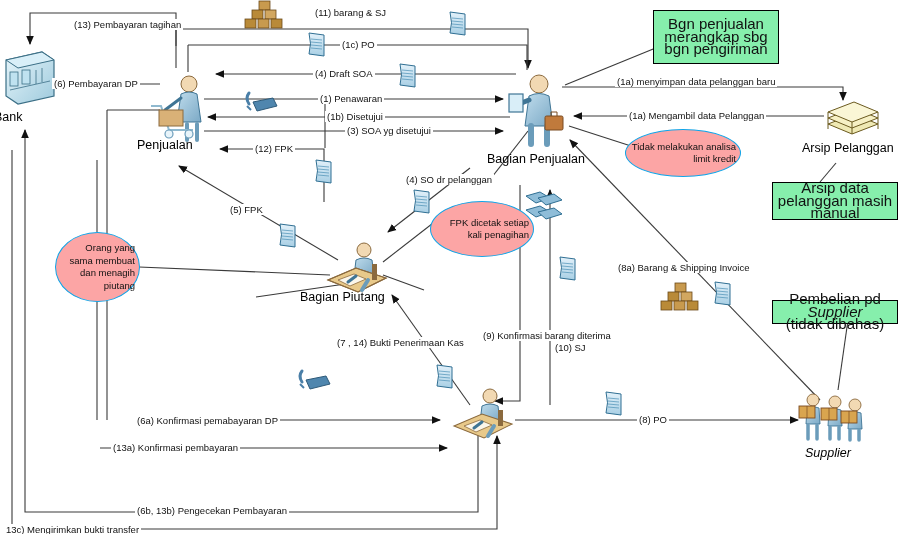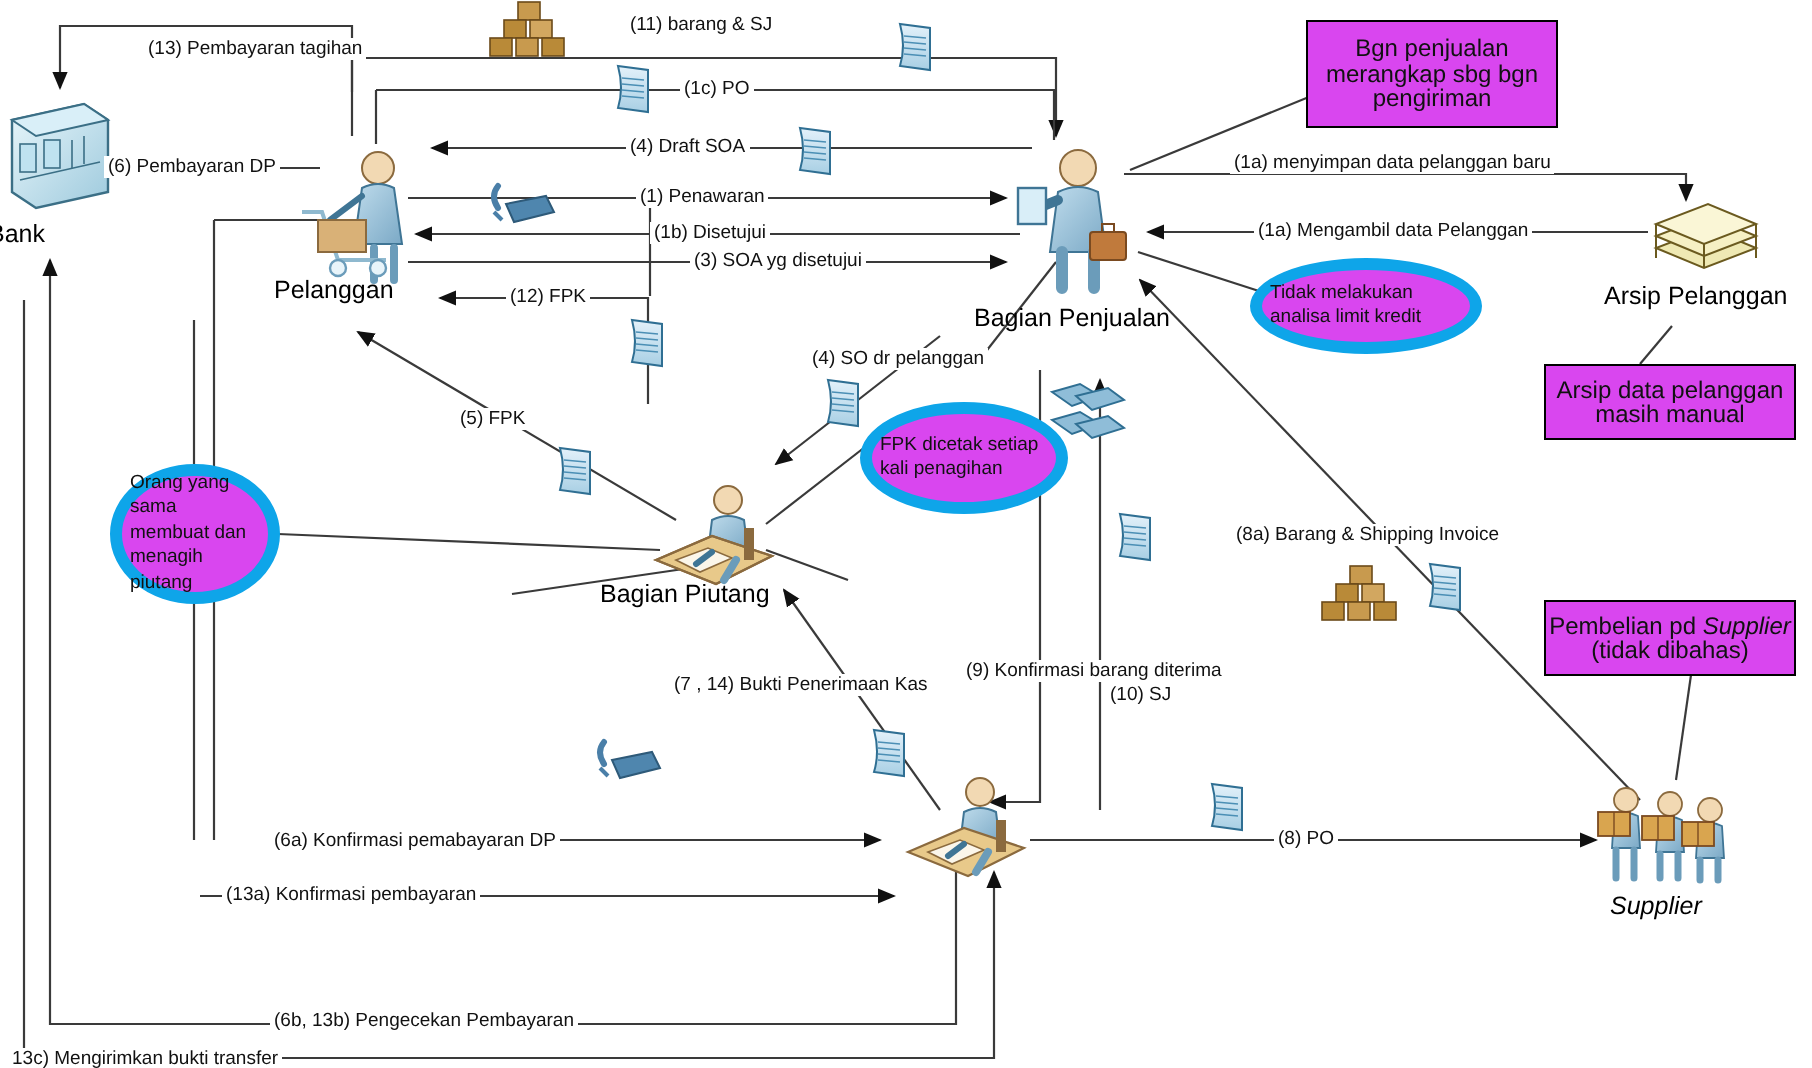--- a/index.html
+++ b/index.html
@@ -4,26 +4,26 @@
 <style>
   html,body{margin:0;padding:0;background:#fff;}
   body{width:906px;height:534px;overflow:hidden;
        font-family:"Liberation Sans","DejaVu Sans",sans-serif;color:#000;}
   #stage{position:relative;width:906px;height:534px;background:#fff;}
   svg#canvas{position:absolute;left:0;top:0;width:906px;height:534px;}
   .lbl{position:absolute;font-size:9.5px;line-height:11px;color:#111;
        background:#fff;padding:0 2px;white-space:nowrap;}
   .actor-name{position:absolute;font-size:12.5px;line-height:14px;color:#000;white-space:nowrap;}
   .ital{font-style:italic;}
-  .note{position:absolute;border:1px solid #000;background:#d946ef;
-        font-size:12px;line-height:12.5px;text-align:center;color:#111;
+  .note{position:absolute;border:1px solid #000;background:#86efac;
+        font-size:15px;line-height:12.5px;text-align:center;color:#111;
         display:flex;align-items:center;justify-content:center;padding:2px 0;
         box-sizing:border-box;}
-  .ell{position:absolute;border:6px solid #0ea5e9;border-radius:50%;background:#d946ef;
-       font-size:9.5px;line-height:12.5px;text-align:left;color:#111;
+  .ell{position:absolute;border:1px solid #0ea5e9;border-radius:50%;background:#fca5a5;
+       font-size:9.5px;line-height:12.5px;text-align:right;color:#111;
        display:flex;align-items:center;justify-content:center;padding:2px 4px;
        box-sizing:border-box;}
   .ico{position:absolute;}
 </style>
 </head>
 <body>
 
 <div id="stage">
 
   <svg id="canvas" viewBox="0 0 906 534">
@@ -340,29 +340,29 @@
   <div class="lbl" style="left:335px;top:337px;">(7 , 14) Bukti Penerimaan Kas</div>
   <div class="lbl" style="left:481px;top:330px;">(9) Konfirmasi barang diterima</div>
   <div class="lbl" style="left:553px;top:342px;">(10) SJ</div>
   <div class="lbl" style="left:135px;top:415px;">(6a) Konfirmasi pemabayaran DP</div>
   <div class="lbl" style="left:637px;top:414px;">(8) PO</div>
   <div class="lbl" style="left:111px;top:442px;">(13a) Konfirmasi pembayaran</div>
   <div class="lbl" style="left:135px;top:505px;">(6b, 13b) Pengecekan Pembayaran</div>
   <div class="lbl" style="left:4px;top:524px;">13c) Mengirimkan bukti transfer</div>
 
   <div class="actor-name" style="left:-6px;top:110px;">Bank</div>
-  <div class="actor-name" style="left:137px;top:138px;">Pelanggan</div>
+  <div class="actor-name" style="left:137px;top:138px;">Penjualan</div>
   <div class="actor-name" style="left:487px;top:152px;">Bagian Penjualan</div>
   <div class="actor-name" style="left:802px;top:141px;">Arsip Pelanggan</div>
   <div class="actor-name" style="left:300px;top:290px;">Bagian Piutang</div>
   <div class="actor-name ital" style="left:805px;top:446px;">Supplier</div>
 
   <div class="note" style="left:653px;top:10px;width:126px;height:54px;">Bgn penjualan merangkap sbg bgn pengiriman</div>
   <div class="note" style="left:772px;top:182px;width:126px;height:38px;">Arsip data pelanggan masih manual</div>
-  <div class="note" style="left:772px;top:300px;width:126px;height:38px;flex-direction:column;">
+  <div class="note" style="left:772px;top:300px;width:126px;height:24px;flex-direction:column;">
     <span><span>Pembelian pd </span><span class="ital">Supplier</span></span>
     <span>(tidak dibahas)</span>
   </div>
 
   <div class="ell" style="left:625px;top:129px;width:116px;height:48px;">Tidak melakukan analisa limit kredit</div>
   <div class="ell" style="left:55px;top:232px;width:85px;height:70px;">Orang yang sama membuat dan menagih piutang</div>
   <div class="ell" style="left:430px;top:201px;width:104px;height:56px;">FPK dicetak setiap kali penagihan</div>
 
 </div>
 

